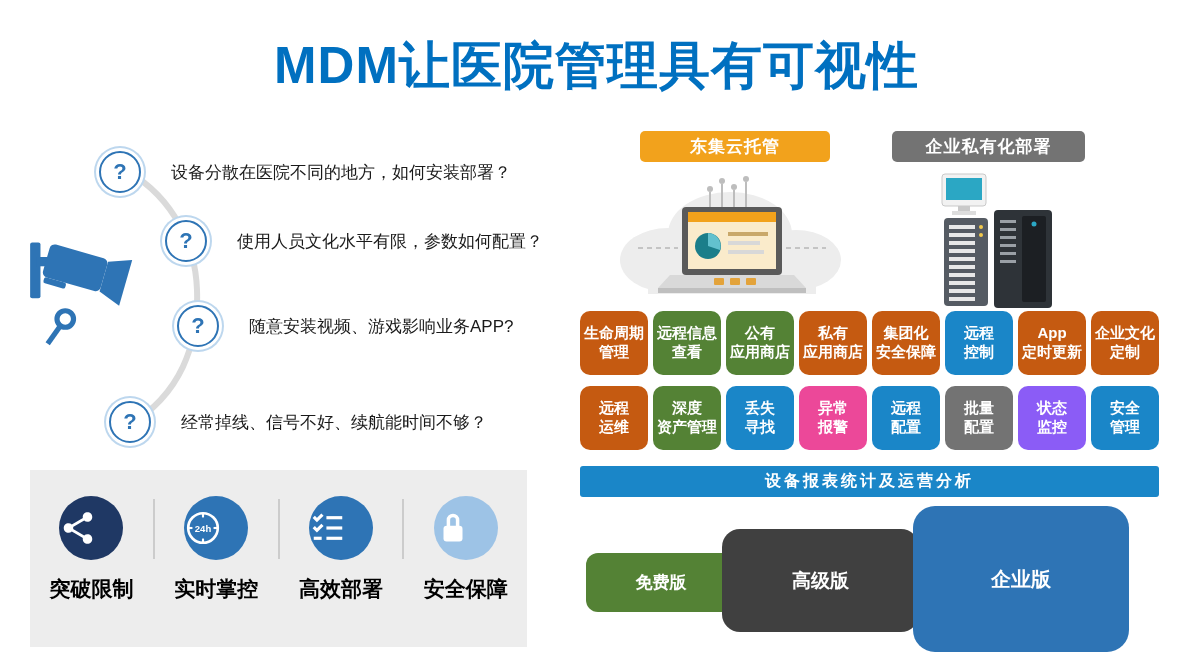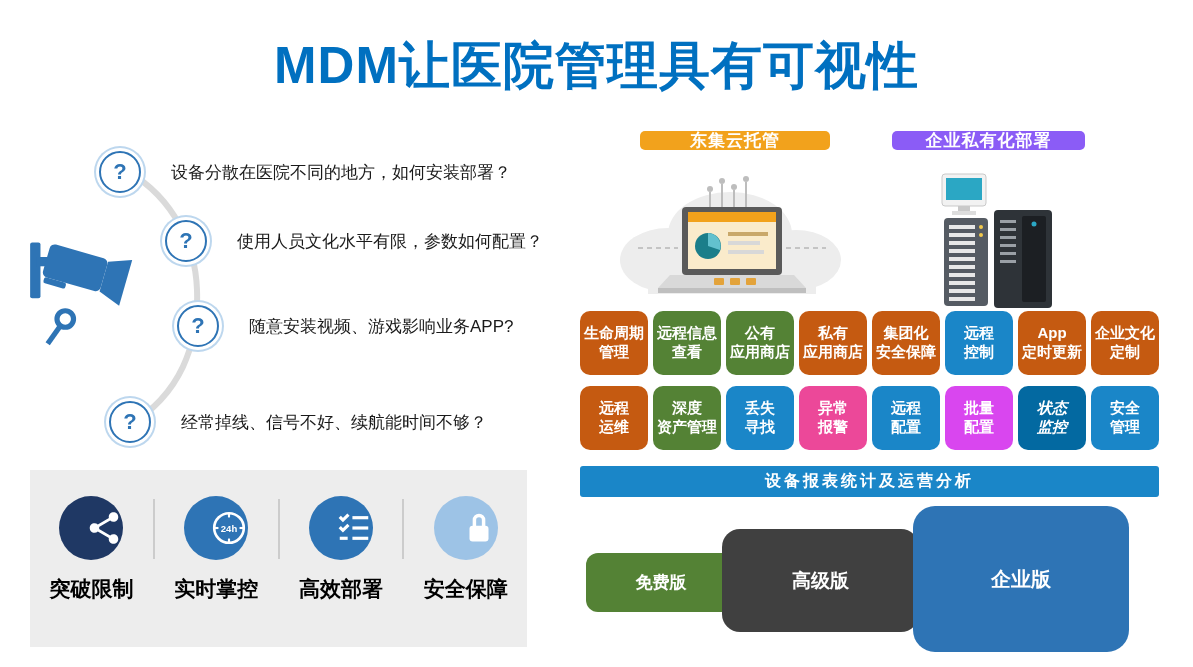--- a/index.html
+++ b/index.html
@@ -21,27 +21,27 @@
   .q-circle{width:38px;height:38px;border-radius:50%;background:#fff;border:2px solid #2E74B5;
             box-shadow:0 0 0 3px #ffffff,0 0 0 5px #BDD7EE;
             display:flex;align-items:center;justify-content:center;
             font-size:22px;font-weight:700;color:#2E74B5;flex:0 0 auto;}
   .q-text{margin-left:30px;font-size:17px;color:#1a1a1a;white-space:nowrap;}
 
   
   .benefits{position:absolute;left:30px;top:470px;width:497px;height:177px;
             display:flex;justify-content:space-evenly;}
   .benefit{display:flex;flex-direction:column;align-items:center;padding-top:26px;}
-  .b-icon{width:64px;height:64px;border-radius:50%;display:flex;align-items:center;justify-content:flex-end;text-decoration:underline;}
+  .b-icon{width:64px;height:64px;border-radius:50%;display:flex;align-items:center;justify-content:flex-start;text-decoration:underline;}
   .b-icon svg{width:38px;height:38px;display:block;}
   .b-label{margin-top:15px;font-size:21px;font-weight:700;color:#000;}
   .b-divider{width:2px;height:60px;background:#CCCCCC;margin-top:29px;}
 
   
-  .deploy-btn{position:absolute;height:19px;border-radius:5px;color:#fff;font-size:17px;
+  .deploy-btn{position:absolute;height:31px;border-radius:5px;color:#fff;font-size:17px;
               font-weight:700;letter-spacing:1px;display:flex;align-items:center;justify-content:center;}
   .btn1{left:640px;top:131px;width:190px;}
   .btn2{left:892px;top:131px;width:193px;}
 
   
   .laptop-illus{position:absolute;left:610px;top:162px;width:240px;height:150px;}
   .server-illus{position:absolute;left:938px;top:170px;width:130px;height:140px;}
 
   
   .tiles{position:absolute;left:580px;top:311px;display:grid;
@@ -164,21 +164,21 @@
         <svg viewBox="0 0 24 24">
           <path d="M12 3a4 4 0 0 0-4 4v4h2.2V7a1.8 1.8 0 1 1 3.6 0v4H16V7a4 4 0 0 0-4-4z" fill="#fff"></path>
           <rect x="6" y="10.5" width="12" height="10" rx="2" fill="#fff"></rect>
         </svg>
       </div>
       <div class="b-label">安全保障</div>
     </div>
   </div>
 
   <div class="deploy-btn btn1" style="background-color: rgb(242, 162, 28);">东集云托管</div>
-  <div class="deploy-btn btn2" style="background-color: #8b5cf6;">企业私有化部署</div>
+  <div class="deploy-btn btn2" style="background-color: #737373;">企业私有化部署</div>
 
   <div class="laptop-illus">
     <svg viewBox="0 0 240 150" width="240" height="150">
       <g fill="#EDEDED">
         <ellipse cx="58" cy="98" rx="48" ry="32"></ellipse>
         <ellipse cx="120" cy="72" rx="62" ry="42"></ellipse>
         <ellipse cx="186" cy="98" rx="45" ry="30"></ellipse>
         <rect x="38" y="88" width="168" height="44"></rect>
       </g>
       <g stroke="#BDBDBD" stroke-width="2">
@@ -272,23 +272,23 @@
     <div class="tile" style="background-color: rgb(197, 90, 17);">远程
 运维</div>
     <div class="tile" style="background-color: rgb(84, 130, 53);">深度
 资产管理</div>
     <div class="tile" style="background-color: rgb(26, 134, 200);">丢失
 寻找</div>
     <div class="tile" style="background-color: #ec4899;">异常
 报警</div>
     <div class="tile" style="background-color: rgb(26, 134, 200);">远程
 配置</div>
-    <div class="tile" style="background-color: #d946ef;">批量
+    <div class="tile" style="background-color: #737373;">批量
 配置</div>
-    <div class="tile" style="background-color: #0369a1; font-style: italic;">状态
+    <div class="tile" style="background-color: #8b5cf6;">状态
 监控</div>
     <div class="tile" style="background-color: rgb(26, 134, 200);">安全
 管理</div>
   </div>
 
   <div class="banner" style="background-color: rgb(26, 134, 200);">设备报表统计及运营分析</div>
 
   <div class="ver ver-free" style="background-color: rgb(84, 130, 53);">免费版</div>
   <div class="ver ver-pro" style="background-color: #404040;">高级版</div>
   <div class="ver ver-ent" style="background-color: rgb(46, 116, 181);">企业版</div>

